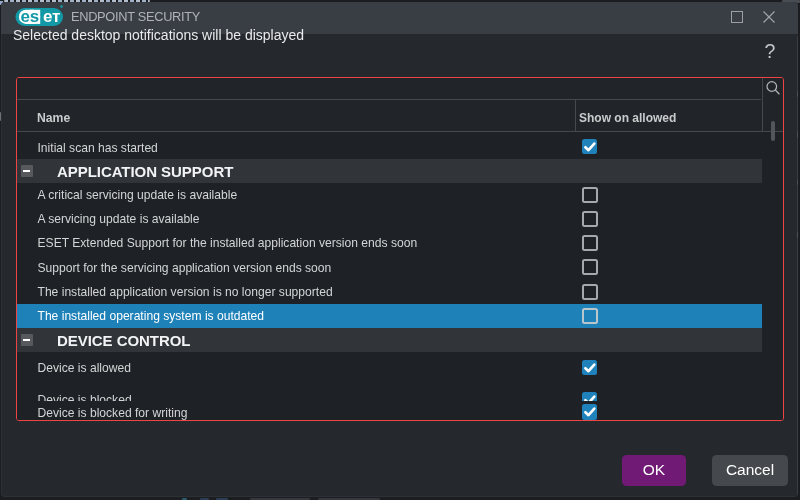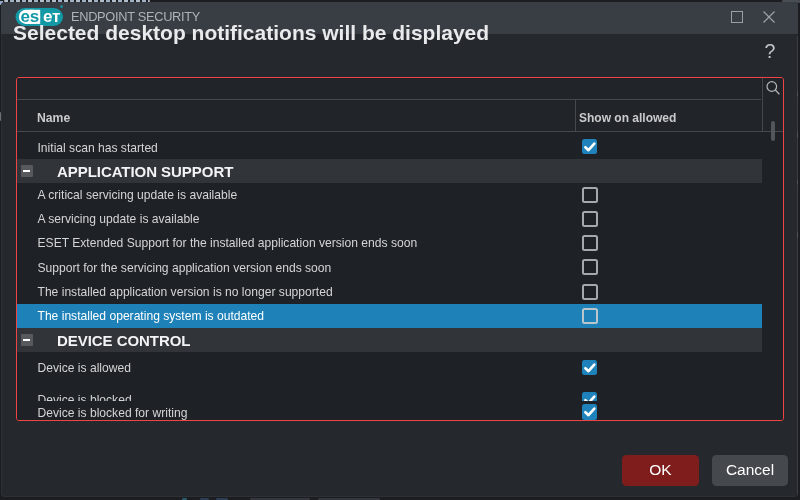--- a/index.html
+++ b/index.html
@@ -2,21 +2,21 @@
 <html><head>
 <meta charset="utf-8">
 <style>
   html,body{margin:0;padding:0}
   body{width:800px;height:500px;background:#1b1d20;font-family:"Liberation Sans",sans-serif;position:relative;overflow:hidden}
   .frag{position:absolute;border-radius:1px}
   .dialog{position:absolute;left:1px;top:2px;width:797px;height:495px;background:#25282d;border-radius:4px;overflow:hidden;box-shadow:inset 1px -1px 0 0 rgba(160,170,185,0.07)}
   .titlebar{position:absolute;left:0;top:0;width:100%;height:32px;background:#393d44}
   .prod{position:absolute;left:70px;top:7px;font-size:12.8px;letter-spacing:-0.3px;color:#afb3b8}
   .winbtn{position:absolute;top:6.5px}
-  .heading{position:absolute;left:12px;top:19px;font-size:21px;font-weight:bold;color:#e9eaeb}
+  .heading{position:absolute;left:12px;top:25px;font-size:14px;font-weight:normal;color:#e9eaeb}
   .qmark{position:absolute;left:763.5px;top:37.5px;font-size:19.5px;color:#c4c7ca}
   .table{position:absolute;left:15px;top:75px;width:766px;height:342px;border:1px solid #ef4444;border-radius:3px;background:#1e2125;overflow:hidden}
   .srow{position:absolute;left:0;top:0;width:744px;height:21px;background:#212428;border-bottom:1px solid #45484d}
   .scell{position:absolute;left:745px;top:0;width:21px;height:53px;background:#212428;border-left:1px solid #45484d;border-bottom:1px solid #45484d}
   .hrow{position:absolute;left:0;top:22px;width:745px;height:31px;background:#212428;border-bottom:1px solid #45484d}
   .hsep{position:absolute;left:558px;top:22px;width:1px;height:31px;background:#45484d}
   .hname{position:absolute;left:20px;top:24.5px;height:31px;line-height:31px;font-size:12.2px;font-weight:bold;color:#c9cbcd}
   .hshow{position:absolute;left:562px;top:24.5px;height:31px;line-height:31px;font-size:12px;font-weight:bold;color:#c9cbcd}
   .row{position:absolute;left:0;width:766px;background:#1e2125}
   .row .t{position:absolute;left:20.5px;top:0;height:100%;display:flex;align-items:center;font-size:12.1px;color:#d3d5d6;white-space:nowrap}
@@ -24,21 +24,21 @@
   .grow .t{position:absolute;left:40px;top:0;height:100%;display:flex;align-items:center;font-size:15px;letter-spacing:-0.05px;font-weight:bold;color:#f2f3f4;white-space:nowrap}
   .minus{position:absolute;left:4px;width:11.5px;height:11.5px;background:#57595d;border-radius:1px}
   .minus:after{content:"";position:absolute;left:2.4px;top:4.5px;width:6.6px;height:2.5px;background:#fff}
   .cb{position:absolute;left:564.5px;width:15.5px;height:15.5px;border-radius:2.5px}
   .cb.on{background:#1f82bb}
   .cb.off{width:12px;height:12px;border:2px solid #a6a9ac;background:transparent}
   .bluerow{background:#1e81b8 !important}
   .bluerow .t{color:#fff}
   .thumb{position:absolute;left:753.5px;top:42.5px;width:4px;height:20.5px;background:#53565b;border-radius:2px}
   .btn{position:absolute;top:452.5px;height:31px;border-radius:4.5px;font-size:15.5px;color:#fff;display:flex;align-items:center;justify-content:center}
-  .ok{left:621px;width:77px;background:#7f1d1d}
+  .ok{left:621px;width:64px;background:#701a75}
   .cancel{left:711px;width:76px;background:#45484c}
   .redge{position:absolute;left:796px;top:34px;width:1px;height:462px;background:#3a3d41}
 </style>
 </head>
 <body>
 
   <div class="frag" style="left:4px;top:0;width:146px;height:1.8px;background:repeating-linear-gradient(90deg,#b3bcc9 0px,#b3bcc9 4px,transparent 4px,transparent 6.5px,#9fb0c6 6.5px,#9fb0c6 10px,transparent 10px,transparent 12px)"></div>
   <div class="frag" style="left:0;top:1px;width:3px;height:3.5px;background:#93a9cb;border-radius:0 0 3px 0"></div>
   <div class="frag" style="left:782px;top:0;width:18px;height:3px;background:#484c53"></div>
 

